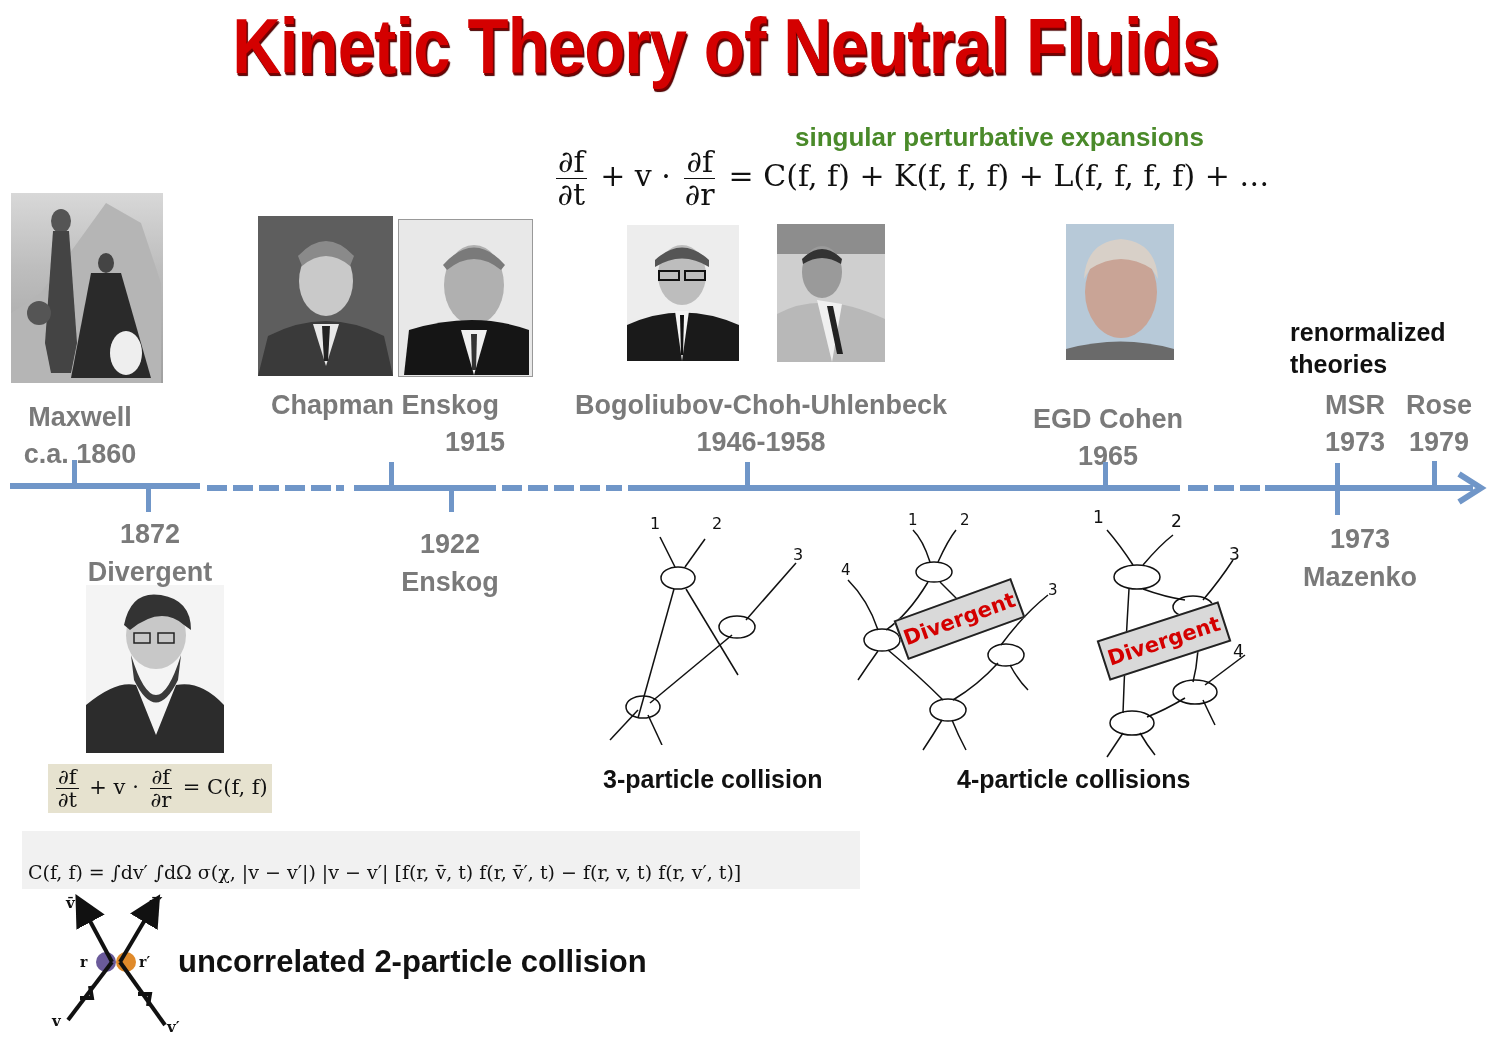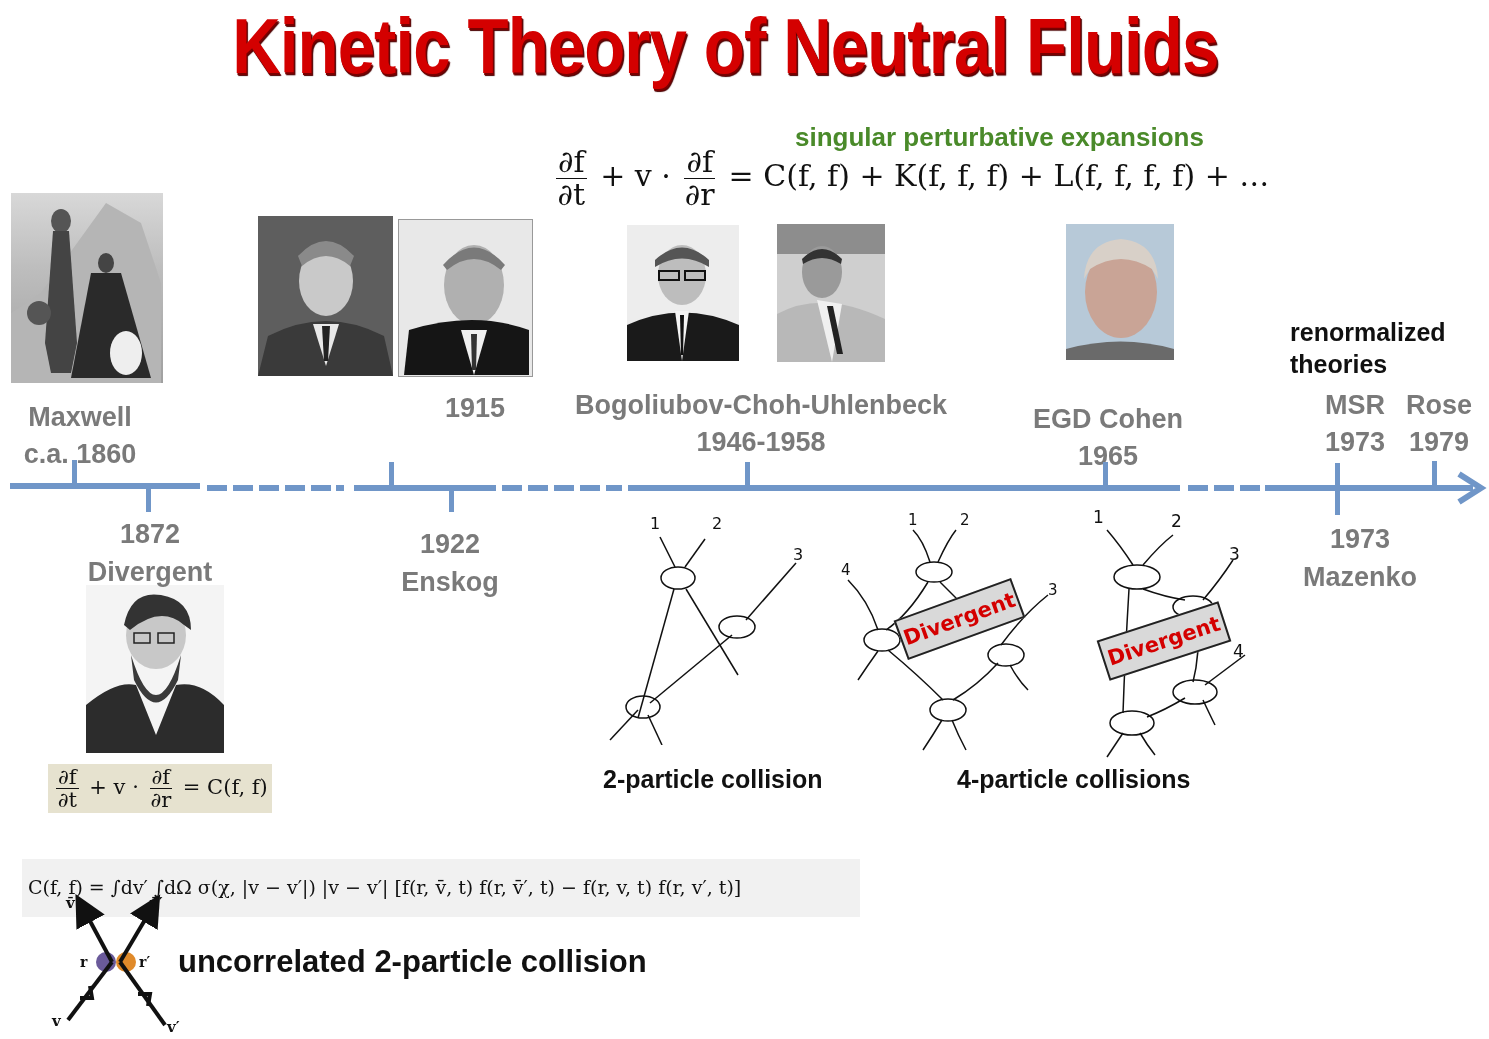--- a/index.html
+++ b/index.html
@@ -11,21 +11,21 @@
   .frac { display: inline-block; vertical-align: middle; text-align: center; margin: 0 4px; }
   .frac span { display: block; line-height: 1.05; }
   .frac .num { border-bottom: 1.5px solid #111; padding: 0 2px; }
   .gray { color: #7a7a7a; font-weight: bold; font-family: "Liberation Sans", sans-serif; text-align: center; white-space: nowrap; }
   .label-lg { font-size: 27px; }
   .black-bold { color: #111; font-weight: bold; font-family: "Liberation Sans", sans-serif; white-space: nowrap; }
   .photo { position: absolute; overflow: hidden; }
   .tl { position: absolute; background: #7096c8; }
   .divbox { position: absolute; background: #d9d9d9; border: 2px solid #222; color: #d40000; font-weight: bold; font-size: 21px; text-align: center; line-height: 38px; font-family: "DejaVu Sans", sans-serif; }
   .eqbox1 { background: #e6e2cf; padding: 2px 4px; }
-  .eqbox2 { background: #f1f1f1; padding: 3px 6px; margin-top: 28px; }
+  .eqbox2 { background: #f1f1f1; padding: 16px 6px; }
 </style>
 </head>
 <body>
 
 <div class="abs title">Kinetic Theory of Neutral Fluids</div>
 
 <div class="abs green" style="left:795px; top:122px;">singular perturbative expansions</div>
 
 <div class="abs eq" style="left:552px; top:146px; font-size:30px; white-space:nowrap;">
   <span class="frac"><span class="num">∂f</span><span>∂t</span></span>
@@ -105,20 +105,21 @@
 <div class="abs black-bold" style="left:1290px; top:316px; font-size:25px; text-align:left; width:186px; line-height:32px;">
   <div>renormalized</div>
   <div>theories</div>
 </div>
 
 <div class="abs gray label-lg" style="left:10px; top:388px; width:140px;margin-top:12px;">
   <div style="line-height:34px;">Maxwell</div>
   <div style="line-height:40px;">c.a. 1860</div>
 </div>
 <div class="abs gray label-lg" style="left:265px; top:388px; width:240px;">
+  <div style="line-height:34px;">Chapman Enskog</div>
   <div style="line-height:40px; margin-left:-4px;text-align:right;">1915</div>
 </div>
 <div class="abs gray label-lg" style="left:560px; top:388px; width:402px;">
   <div style="line-height:34px;">Bogoliubov-Choh-Uhlenbeck</div>
   <div style="line-height:40px; margin-left:0px;">1946-1958</div>
 </div>
 <div class="abs gray label-lg" style="left:1026px; top:402px; width:164px;">
   <div style="line-height:34px;">EGD Cohen</div>
   <div style="line-height:40px;">1965</div>
 </div>
@@ -252,21 +253,21 @@
   </g>
   <g fill="#111" font-family="DejaVu Sans, sans-serif" font-size="17">
     <text x="8" y="18">1</text>
     <text x="86" y="22">2</text>
     <text x="144" y="55">3</text>
     <text x="148" y="152">4</text>
   </g>
 </svg>
 <div class="divbox" style="left:1100px; top:620px; width:128px; height:42px; transform: rotate(-18deg);">Divergent</div>
 
-<div class="abs black-bold" style="left:603px; top:765px; font-size:25px;">2-particle collision</div>
+<div class="abs black-bold" style="left:603px; top:765px; font-size:25px;">3-particle collision</div>
 <div class="abs black-bold" style="left:957px; top:765px; font-size:25px;">4-particle collisions</div>
 
 <div class="abs eq eqbox1" style="left:48px; top:764px; font-size:21px; white-space:nowrap;">
   <span class="frac"><span class="num">∂f</span><span>∂t</span></span>
   <span>+ v ·</span>
   <span class="frac"><span class="num">∂f</span><span>∂r</span></span>
   <span>= C(f, f)</span>
 </div>
 
 <div class="abs eq eqbox2" style="left:22px; top:831px; width:838px; height:58px; font-size:19px; white-space:nowrap; line-height:50px;">C(f, f) = ∫dv′ ∫dΩ σ(χ, |v − v′|) |v − v′| [f(r, v̄, t) f(r, v̄′, t) − f(r, v, t) f(r, v′, t)]</div>

